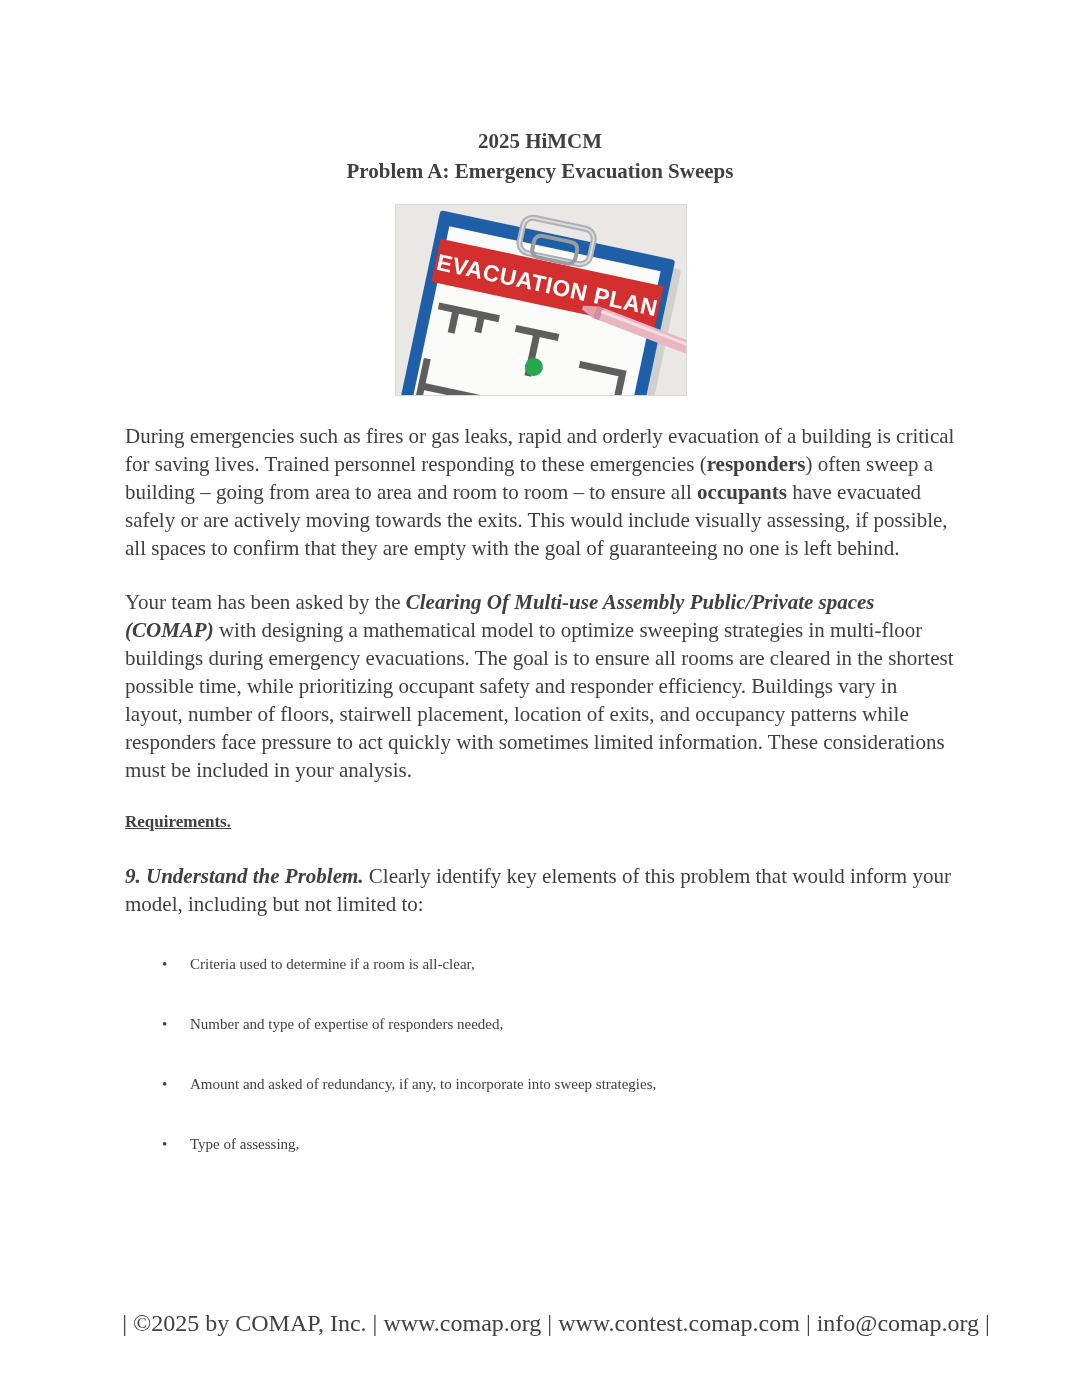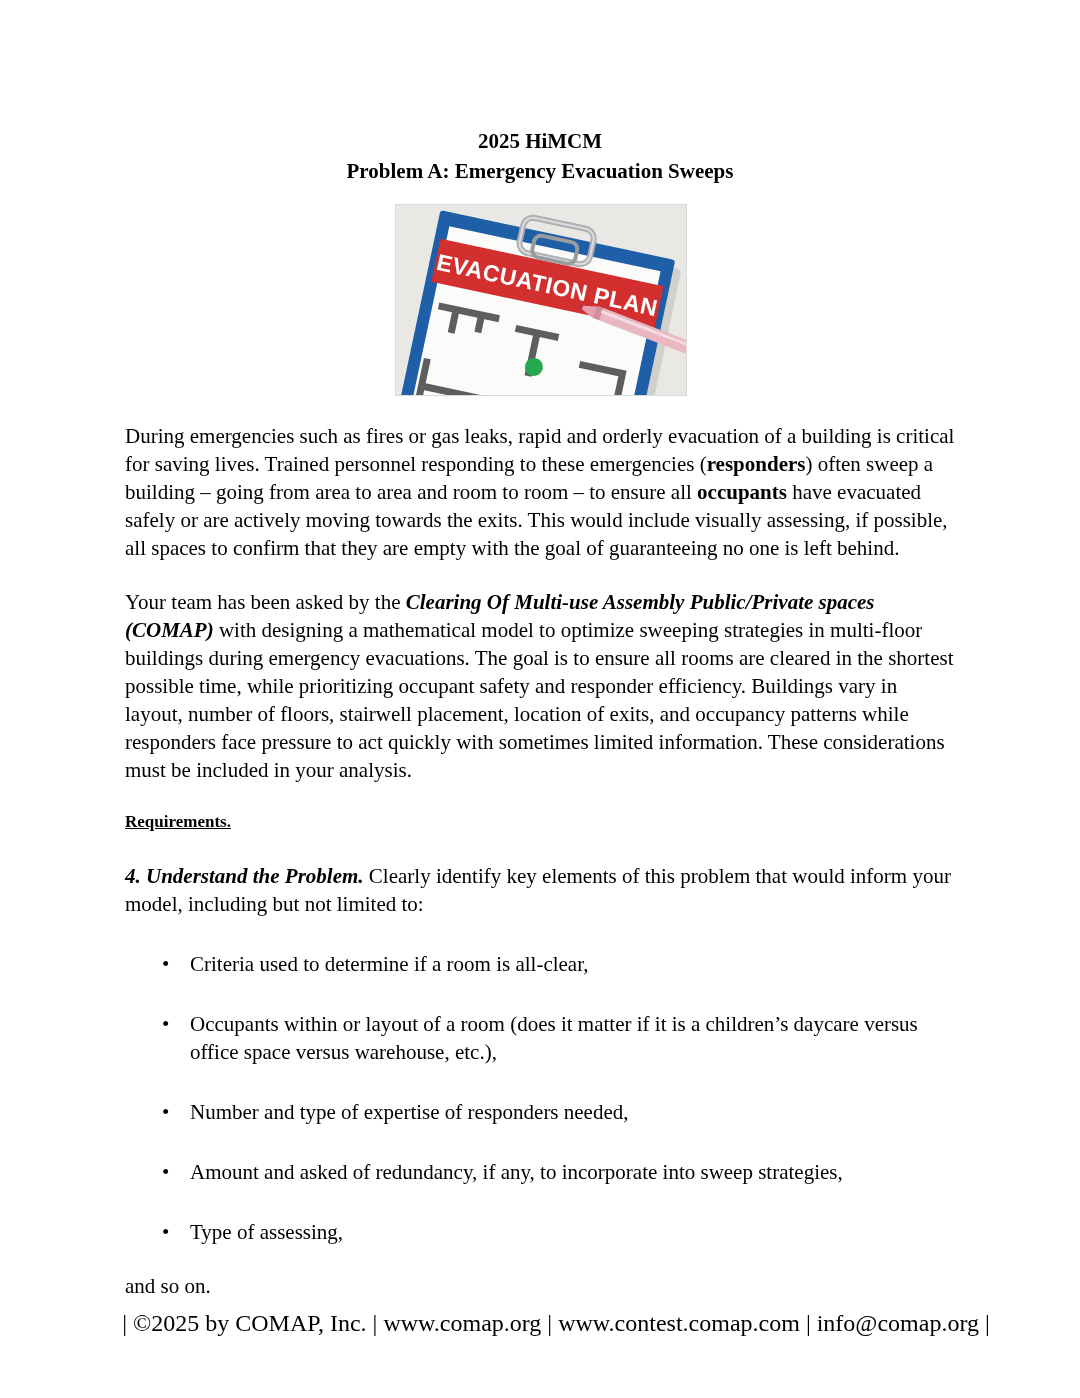--- a/index.html
+++ b/index.html
@@ -2,21 +2,21 @@
 <html><head>
 <meta charset="utf-8">
 <style>
   html,body{margin:0;padding:0;background:#ffffff;}
   .page{
     position:relative;
     width:1080px;
     height:1398px;
     background:#ffffff;
     font-family:"Liberation Serif", serif;
-    color:#000000;
+    color:#404040;
     overflow:hidden;
   }
   .content{
     padding:126px 125px 0 125px;
   }
   .title{
     text-align:center;
     font-weight:bold;
     font-size:21px;
     line-height:30px;
@@ -46,21 +46,21 @@
     text-decoration:underline;
   }
   ul.key-list{
     list-style:none;
     margin:28px 0 0 0;
     padding:0;
   }
   ul.key-list li{
     position:relative;
     padding-left:65px;
-    font-size:21px;
+    font-size:15px;
     line-height:28px;
     margin-bottom:2px;
     margin-top:32px;
   }
   ul.key-list li::before{
     content:"\2022";
     position:absolute;
     left:37px;
     top:0;
   }
@@ -123,28 +123,26 @@
       </svg>
     </div>
 
     <p class="body-text first-para"><span>During emergencies such as fires or gas leaks, rapid and orderly evacuation of a building is critical for saving lives. Trained personnel responding to these emergencies (</span><span class="bold">responders</span><span>) often sweep a building – going from area to area and room to room – to ensure all </span><span class="bold">occupants</span><span> have evacuated safely or are actively moving towards the exits. This would include visually assessing, if possible, all spaces to confirm that they are empty with the goal of guaranteeing no one is left behind.</span></p>
 
 
     <p class="body-text"><span>Your team has been asked by the </span><span class="bolditalic">Clearing Of Multi-use Assembly Public/Private spaces (COMAP)</span><span> with designing a mathematical model to optimize sweeping strategies in multi-floor buildings during emergency evacuations. The goal is to ensure all rooms are cleared in the shortest possible time, while prioritizing occupant safety and responder efficiency. Buildings vary in layout, number of floors, stairwell placement, location of exits, and occupancy patterns while responders face pressure to act quickly with sometimes limited information. These considerations must be included in your analysis.</span></p>
 
     <p class="req-heading">Requirements.</p>
 
-    <p class="body-text"><span class="bolditalic">4. Understand the Problem.</span><span> Clearly identify key elements of this problem that would inform your model, including but not limited to:</span></p>
+    <p class="body-text"><span class="bolditalic">9. Understand the Problem.</span><span> Clearly identify key elements of this problem that would inform your model, including but not limited to:</span></p>
 
     <ul class="key-list">
       <li><span>Criteria used to determine if a room is all-clear,</span></li>
-      <li><span>Occupants within or layout of a room (does it matter if it is a children’s daycare versus office space versus warehouse, etc.),</span></li>
       <li><span>Number and type of expertise of responders needed,</span></li>
       <li><span>Amount and asked of redundancy, if any, to incorporate into sweep strategies,</span></li>
       <li><span>Type of assessing,</span></li>
     </ul>
 
-    <p class="body-text">and so on.</p>
 
   </div>
 
   <div class="footer">| ©2025 by COMAP, Inc. | www.comap.org | www.contest.comap.com | info@comap.org |</div>
 </div>
 
 </body></html>

